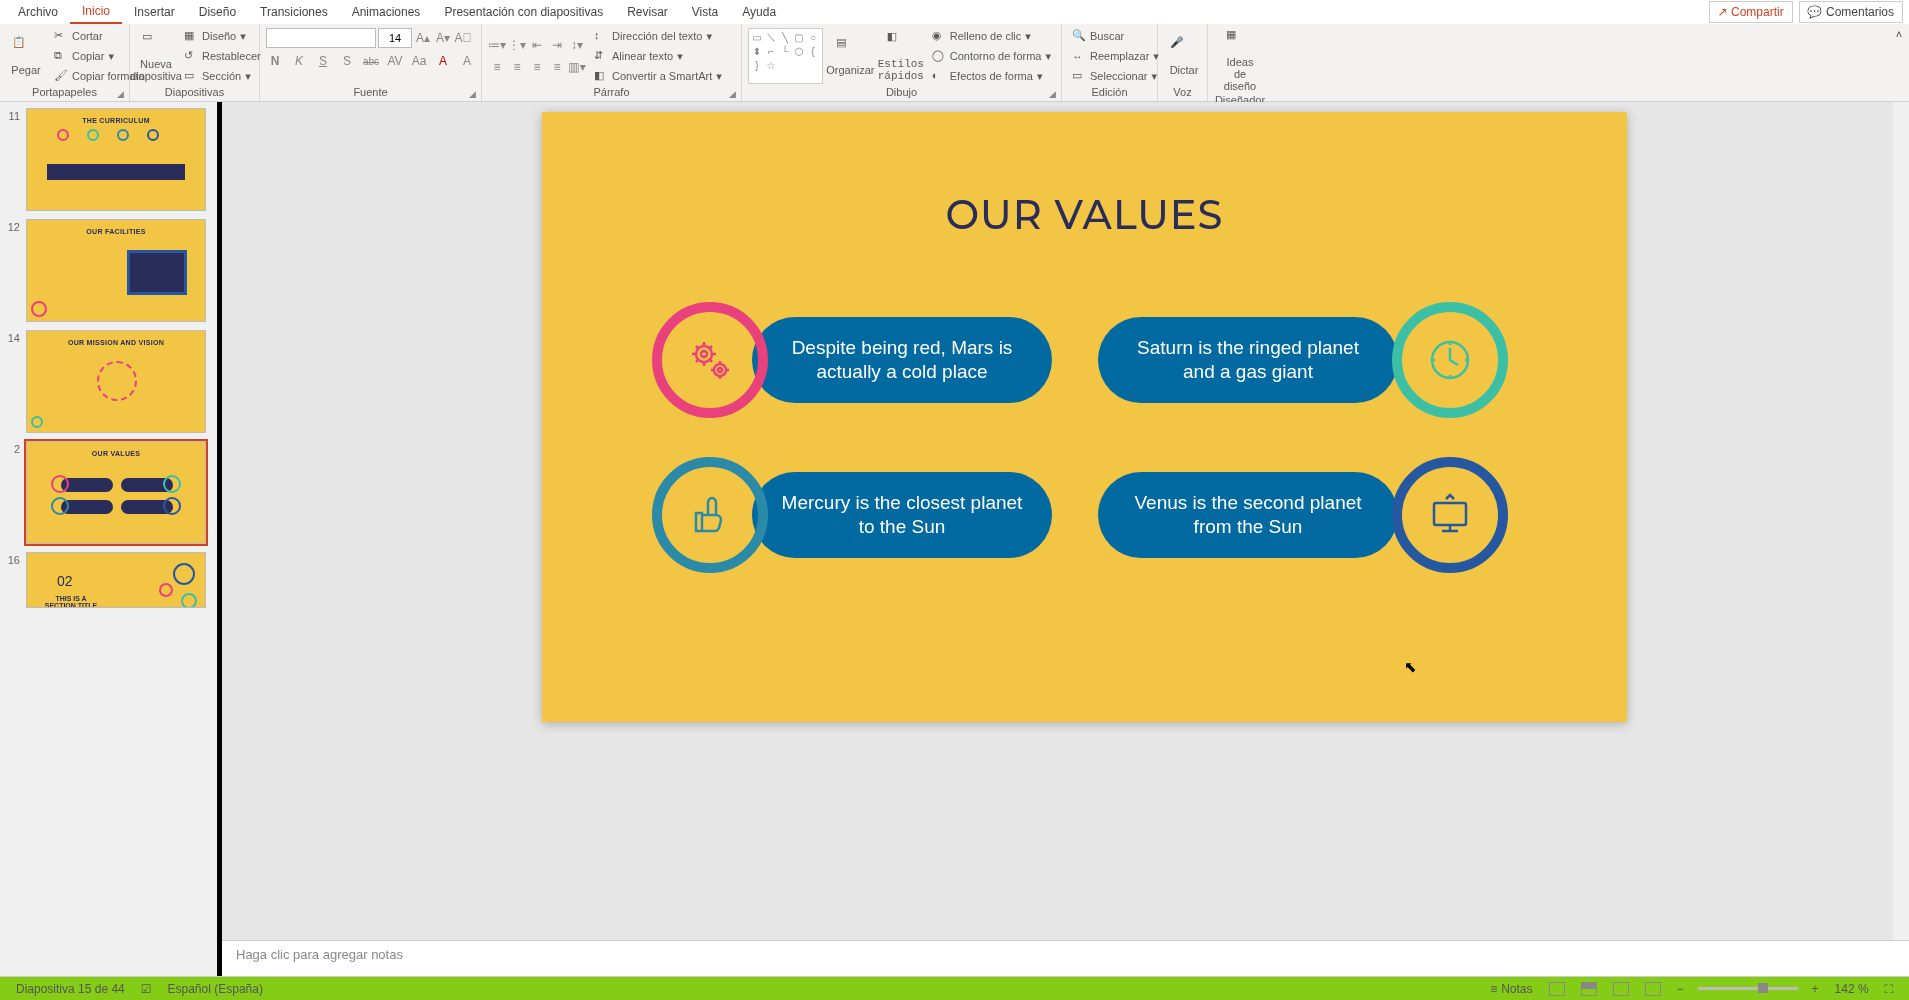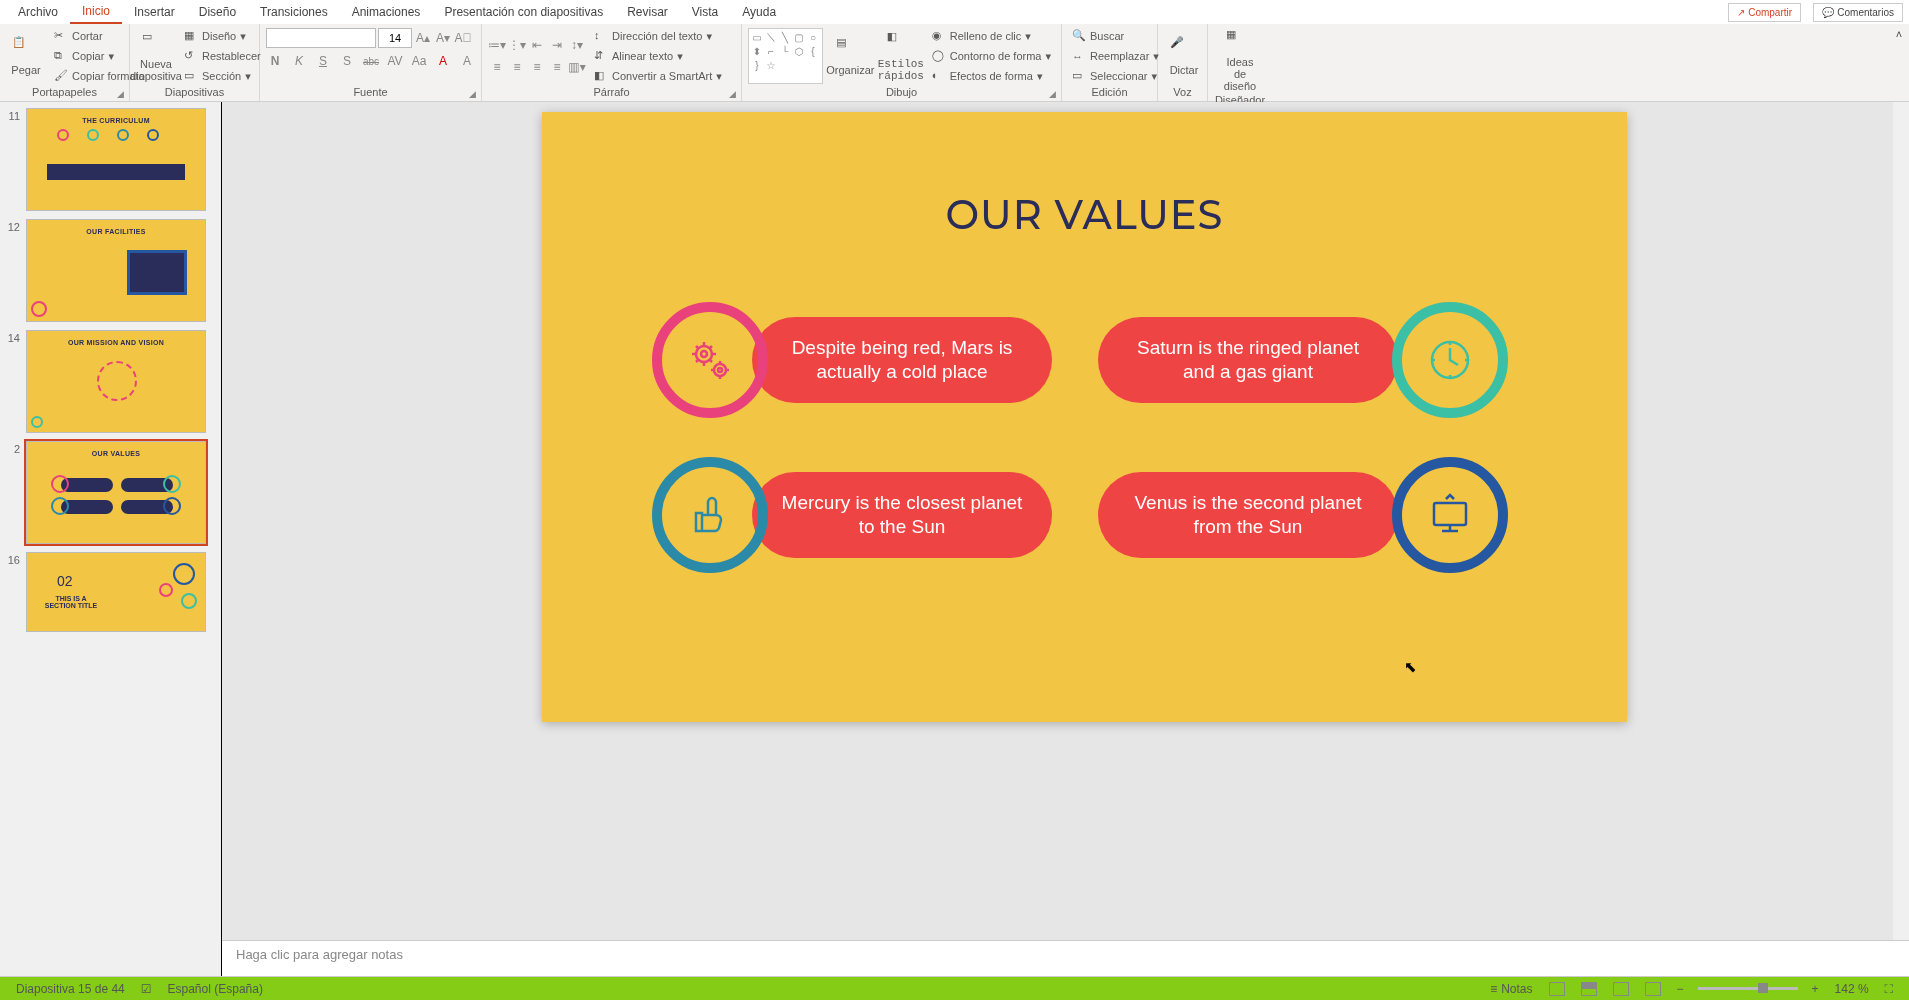--- a/index.html
+++ b/index.html
@@ -3,21 +3,21 @@
 <meta charset="utf-8">
 <style>
 * { margin: 0; padding: 0; box-sizing: border-box; font-family: "Segoe UI", Tahoma, sans-serif; user-select: none; }
 body { background: #fff; overflow: hidden; width: 1909px; height: 1000px; position: relative; }
 
 
 .menu-bar { display: flex; align-items: center; height: 24px; padding: 0 6px; background: #fff; font-size: 12px; }
 .menu-bar .tab { padding: 4px 12px; color: #444; cursor: pointer; }
 .menu-bar .tab.active { color: #d04423; border-bottom: 2px solid #d04423; }
 .menu-bar .spacer { flex: 1; }
-.menu-bar .right-btn { padding: 3px 8px; border: 1px solid #ccc; margin-left: 12px; font-size: 10px; cursor: pointer; color: #444; }
+.menu-bar .right-btn { padding: 3px 8px; border: 1px solid #ccc; margin-left: 6px; font-size: 12px; cursor: pointer; color: #444; }
 .menu-bar .right-btn.share { color: #d04423; }
 
 
 .ribbon { display: flex; background: #f3f2f1; border-bottom: 1px solid #d0d0d0; height: 78px; font-size: 11px; color: #444; }
 .ribbon-group { border-right: 1px solid #d8d8d8; padding: 2px 6px; display: flex; flex-direction: column; justify-content: space-between; position: relative; }
 .ribbon-group .label { text-align: center; font-size: 11px; color: #5a5a5a; padding-bottom: 1px; }
 .ribbon-group .body { display: flex; align-items: center; gap: 4px; flex: 1; }
 .rib-btn { display: flex; align-items: center; gap: 4px; padding: 2px 4px; cursor: pointer; font-size: 11px; color: #5a5a5a; white-space: nowrap; }
 .rib-btn .ico { width: 14px; height: 14px; display: inline-block; }
 .rib-large { display: flex; flex-direction: column; align-items: center; justify-content: center; padding: 2px 6px; cursor: pointer; font-size: 11px; color: #5a5a5a; min-width: 40px; }
@@ -26,37 +26,37 @@
 .font-sel { border: 1px solid #bbb; background: #fff; font-size: 11px; height: 20px; width: 110px; padding: 0 4px; }
 .size-sel { border: 1px solid #bbb; background: #fff; font-size: 11px; height: 20px; width: 34px; padding: 0 2px; text-align: center; }
 .sm-btn { width: 18px; height: 18px; font-size: 12px; color: #888; cursor: pointer; display: inline-flex; align-items: center; justify-content: center; }
 .shapes-gallery { width: 100px; height: 56px; border: 1px solid #ccc; background: #fff; display: flex; flex-wrap: wrap; align-content: flex-start; padding: 2px; gap: 2px; }
 .shapes-gallery span { width: 12px; height: 12px; font-size: 10px; color: #888; display: inline-flex; align-items: center; justify-content: center; }
 
 
 .workarea { position: absolute; top: 102px; bottom: 24px; left: 0; right: 0; background: #e6e6e6; display: flex; }
 
 
-.thumb-panel { width: 222px; background: #f0f0f0; overflow-y: auto; border-right: 1px solid #000000; padding-top: 4px; }
+.thumb-panel { width: 222px; background: #f0f0f0; overflow-y: auto; border-right: 5px solid #000000; padding-top: 4px; }
 .thumb-row { display: flex; align-items: flex-start; padding: 2px 6px; margin-bottom: 4px; }
 .thumb-num { width: 14px; font-size: 11px; color: #666; text-align: right; margin-right: 6px; padding-top: 2px; }
 .thumb { width: 180px; height: 103px; background: #f3c544; border: 1px solid #bbb; position: relative; overflow: hidden; }
 .thumb.selected { outline: 2px solid #d04423; }
 .thumb-title { position: absolute; top: 8px; left: 0; right: 0; text-align: center; font-size: 7px; color: #2a2c5a; font-weight: 600; letter-spacing: 0.3px;}
 .thumb-pill { position: absolute; background: #2a2c5a; border-radius: 10px; }
 .thumb-circle { position: absolute; border-radius: 50%; border: 2px solid; }
 
 
 .canvas-area { flex: 1; display: flex; flex-direction: column; position: relative; }
 .canvas-scroll { flex: 1; position: relative; overflow: hidden; }
 .slide { position: absolute; left: 320px; top: 10px; width: 1085px; height: 610px; background: #f3c544; box-shadow: 0 2px 10px rgba(0,0,0,0.25); }
 .slide-title { position: absolute; top: 78px; left: 0; right: 0; text-align: center; font-size: 40px; font-weight: 500; letter-spacing: 1px; color: #2a2c5a; font-family: "Montserrat", "Segoe UI", sans-serif; }
 
 .value-item { position: absolute; }
-.value-pill { position: absolute; background: #ef4444; border-radius: 44px; width: 300px; height: 86px; display: flex; align-items: center; justify-content: center; text-align: center; color: #fff; font-size: 19px; line-height: 1.25; padding: 6px 28px; font-family: "Montserrat","Segoe UI",sans-serif; font-weight: 400;}
+.value-pill { position: absolute; background: #0369a1; border-radius: 44px; width: 300px; height: 86px; display: flex; align-items: center; justify-content: center; text-align: center; color: #fff; font-size: 19px; line-height: 1.25; padding: 6px 28px; font-family: "Montserrat","Segoe UI",sans-serif; font-weight: 400;}
 .value-circle { position: absolute; width: 116px; height: 116px; border-radius: 50%; display: flex; align-items: center; justify-content: center; }
 .value-circle svg { width: 48px; height: 48px; }
 .vc-pink { border: 10px solid #e9417b; }
 .vc-teal { border: 10px solid #3bbfa5; }
 .vc-blue { border: 10px solid #2b8aa8; }
 .vc-navy { border: 10px solid #2558a0; }
 
 .cursor-arrow { position: absolute; left: 862px; top: 546px; font-size: 15px; color: #000; pointer-events: none; }
 
 
@@ -307,21 +307,21 @@
         <div class="thumb-pill" style="left:94px;top:58px;width:52px;height:14px;"></div>
         <div class="thumb-circle" style="left:24px;top:33px;width:18px;height:18px;border-color:#e9417b;"></div>
         <div class="thumb-circle" style="right:24px;top:33px;width:18px;height:18px;border-color:#3bbfa5;"></div>
         <div class="thumb-circle" style="left:24px;top:55px;width:18px;height:18px;border-color:#2b8aa8;"></div>
         <div class="thumb-circle" style="right:24px;top:55px;width:18px;height:18px;border-color:#2558a0;"></div>
       </div>
     </div>
 
     <div class="thumb-row">
       <div class="thumb-num">16</div>
-      <div class="thumb" style="height:80px;">
+      <div class="thumb" style="height:56px;">
         <div style="position:absolute;left:30px;top:20px;font-size:14px;color:#2a2c5a;font-weight:300;">02</div>
         <div style="position:absolute;left:14px;top:42px;font-size:7px;color:#2a2c5a;font-weight:600;white-space:pre-line;text-align:center;width:60px;">THIS IS A
 SECTION TITLE</div>
         <div class="thumb-circle" style="right:10px;top:10px;width:22px;height:22px;border-color:#2558a0;"></div>
         <div class="thumb-circle" style="right:32px;top:30px;width:14px;height:14px;border-color:#e9417b;"></div>
         <div class="thumb-circle" style="right:8px;top:40px;width:16px;height:16px;border-color:#3bbfa5;"></div>
       </div>
     </div>
   </div>
 

